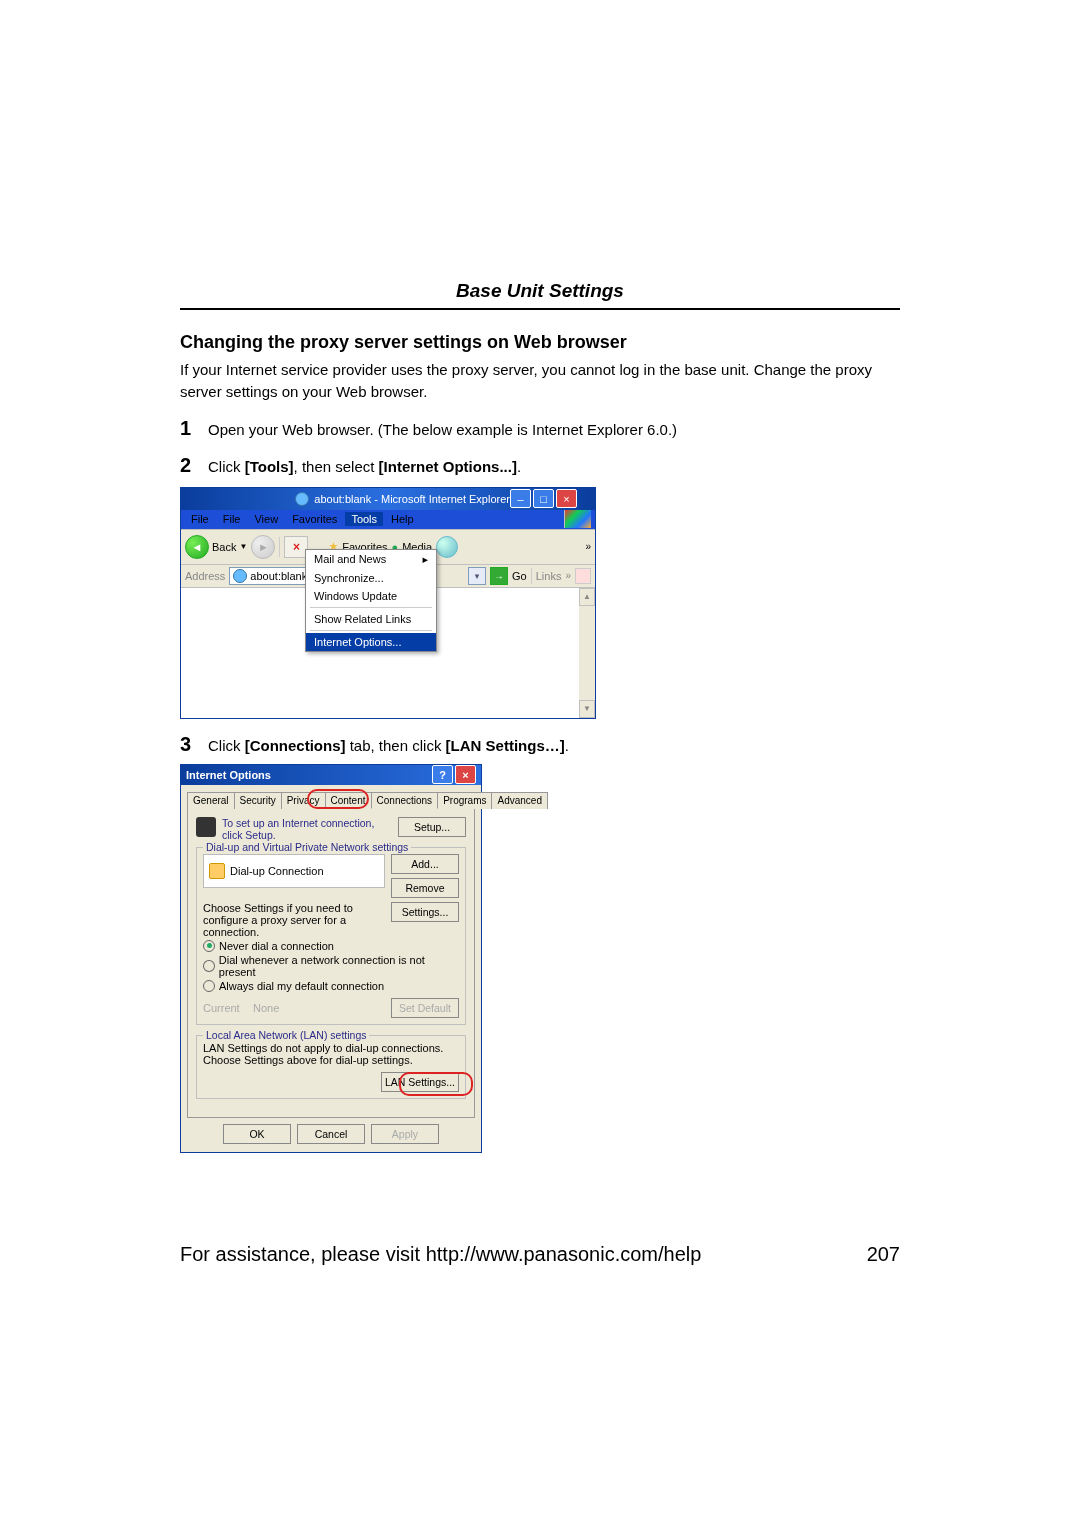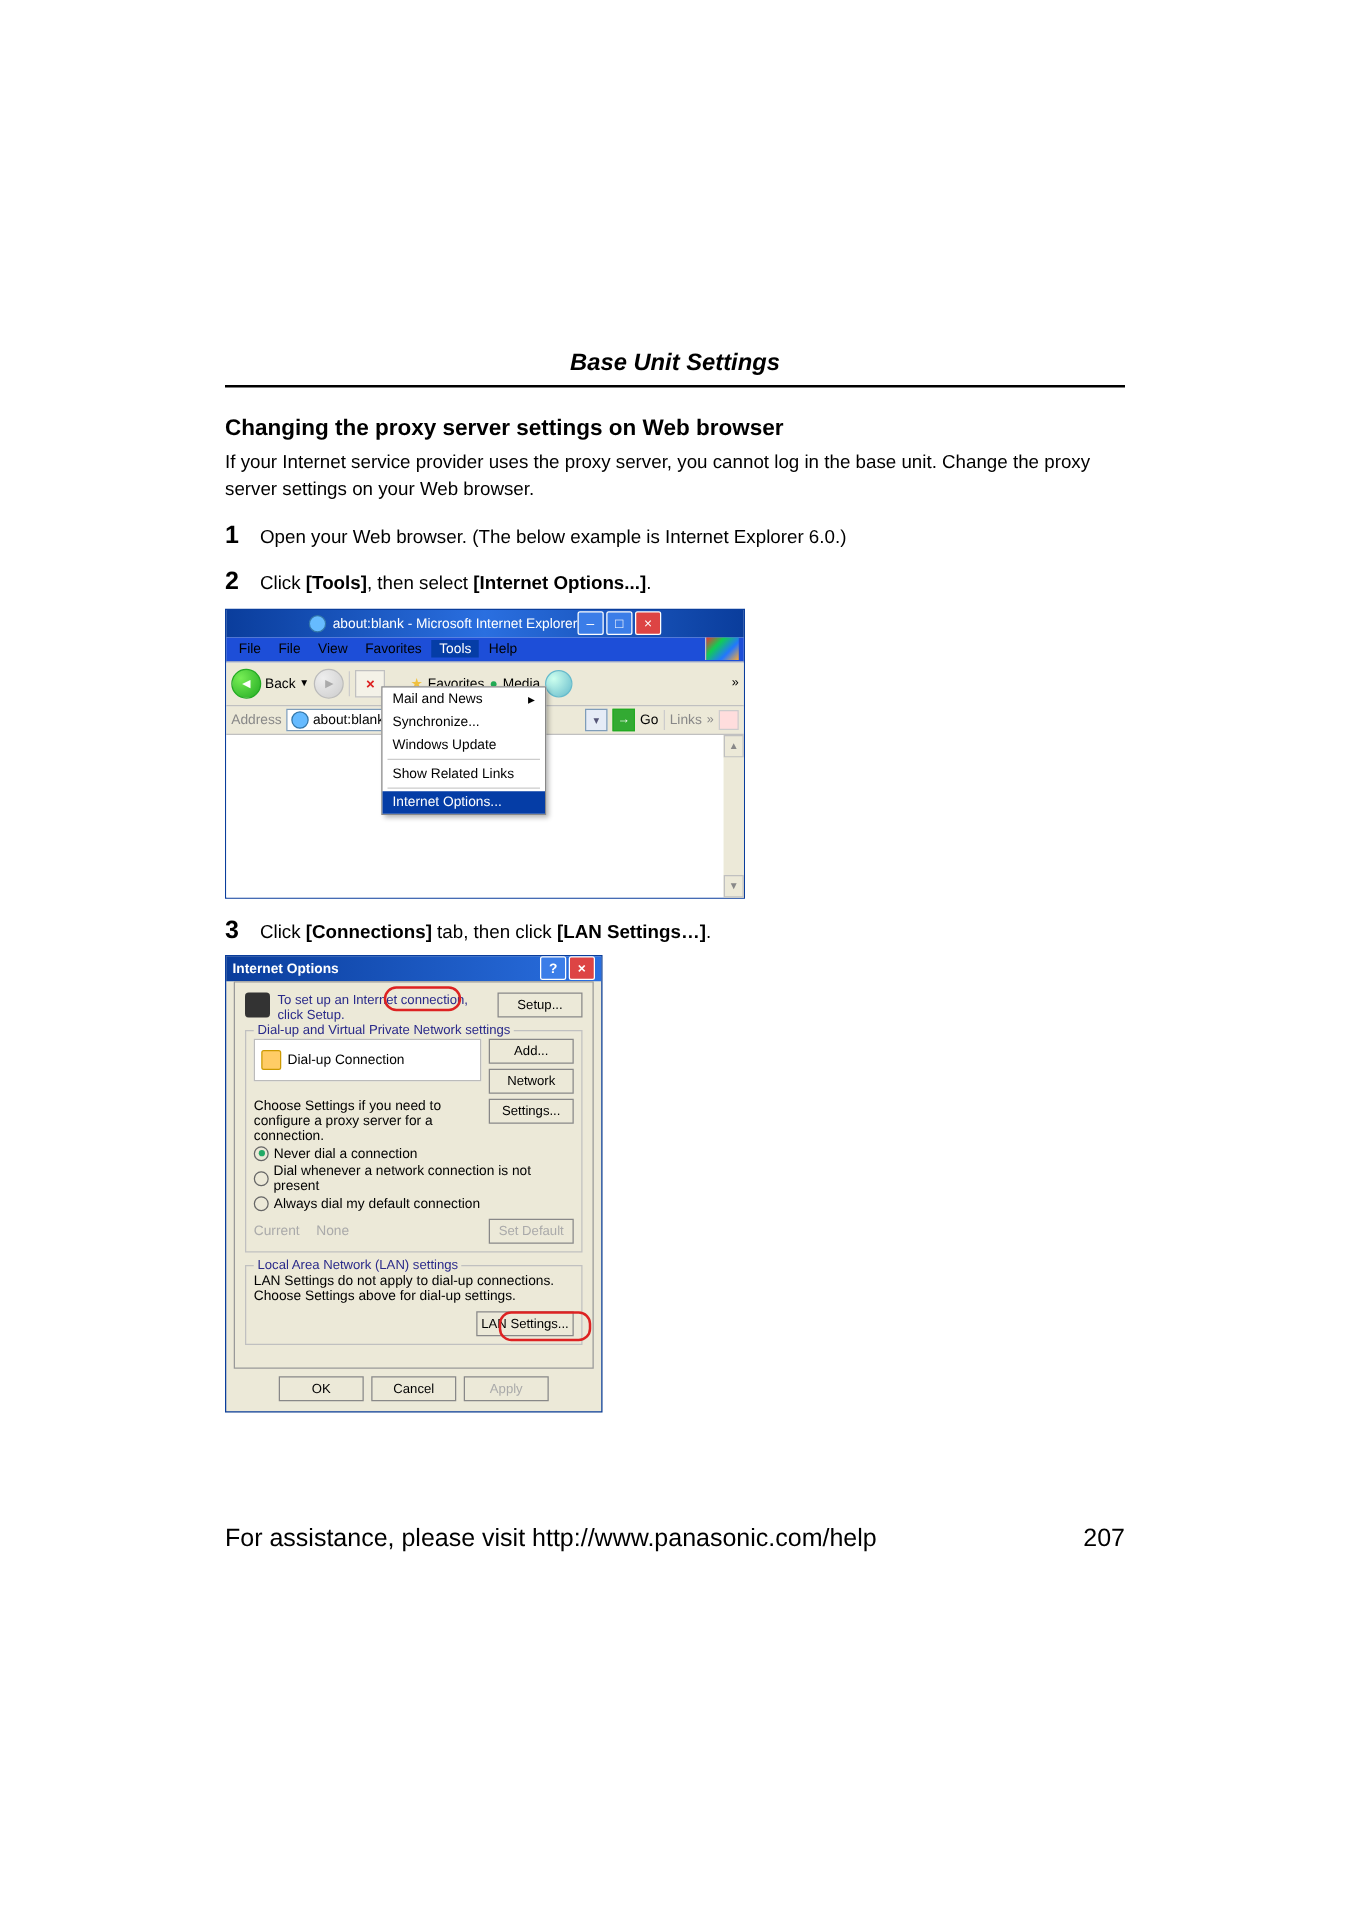--- a/index.html
+++ b/index.html
@@ -60,22 +60,22 @@
     background: #fff;
     font-size: 11px;
     font-family: Tahoma, sans-serif;
   }
   .ie-titlebar {
     height: 22px;
     background: linear-gradient(to right, #0a3d9c, #2a6fe0, #0a3d9c);
     color: #fff;
     display: flex;
     align-items: center;
-    padding: 0 4px;
-    justify-content: center;
+    padding: 0 18px;
+    justify-content: flex-end;
   }
   .ie-title-left { display: flex; align-items: center; gap: 5px; }
   .ie-title-controls { display: flex; gap: 2px; }
   .tc-btn {
     width: 19px;
     height: 17px;
     display: flex;
     align-items: center;
     justify-content: center;
     font-size: 11px;
@@ -443,40 +443,49 @@
   </div>
 
   <div class="io-window relwrap">
     <div class="io-titlebar">
       <span>Internet Options</span>
       <div style="display:flex;gap:2px;">
         <div class="tc-btn tc-min" style="background:#3b7de8;">?</div>
         <div class="tc-btn tc-close">×</div>
       </div>
     </div>
+    <div class="io-tabs">
+      <div class="io-tab">General</div>
+      <div class="io-tab">Security</div>
+      <div class="io-tab">Privacy</div>
+      <div class="io-tab">Content</div>
+      <div class="io-tab active">Connections</div>
+      <div class="io-tab">Programs</div>
+      <div class="io-tab">Advanced</div>
+    </div>
     <div class="red-ring ring-conn"></div>
     <div class="io-pane">
       <div class="io-row">
         <div style="width:20px;height:20px;background:#333;border-radius:3px;"></div>
         <div class="txt">To set up an Internet connection, click Setup.</div>
         <div class="io-btn">Setup...</div>
       </div>
 
       <div class="io-fieldset">
         <div class="io-legend">Dial-up and Virtual Private Network settings</div>
         <div style="display:flex;gap:6px;">
           <div style="flex:1;">
             <div class="io-list">
               <span style="width:14px;height:14px;background:#fc6;border:1px solid #c90;border-radius:2px;"></span>
               <span>Dial-up Connection</span>
             </div>
           </div>
           <div style="display:flex;flex-direction:column;gap:4px;">
             <div class="io-btn">Add...</div>
-            <div class="io-btn">Network</div>
+            <div class="io-btn">Remove</div>
           </div>
         </div>
         <div style="display:flex;gap:6px;margin-top:4px;">
           <div class="txt" style="flex:1;">Choose Settings if you need to configure a proxy server for a connection.</div>
           <div class="io-btn">Settings...</div>
         </div>
         <div class="radio-row">
             <span class="radio-dot on"></span>
             <span>Never dial a connection</span>
           </div>

